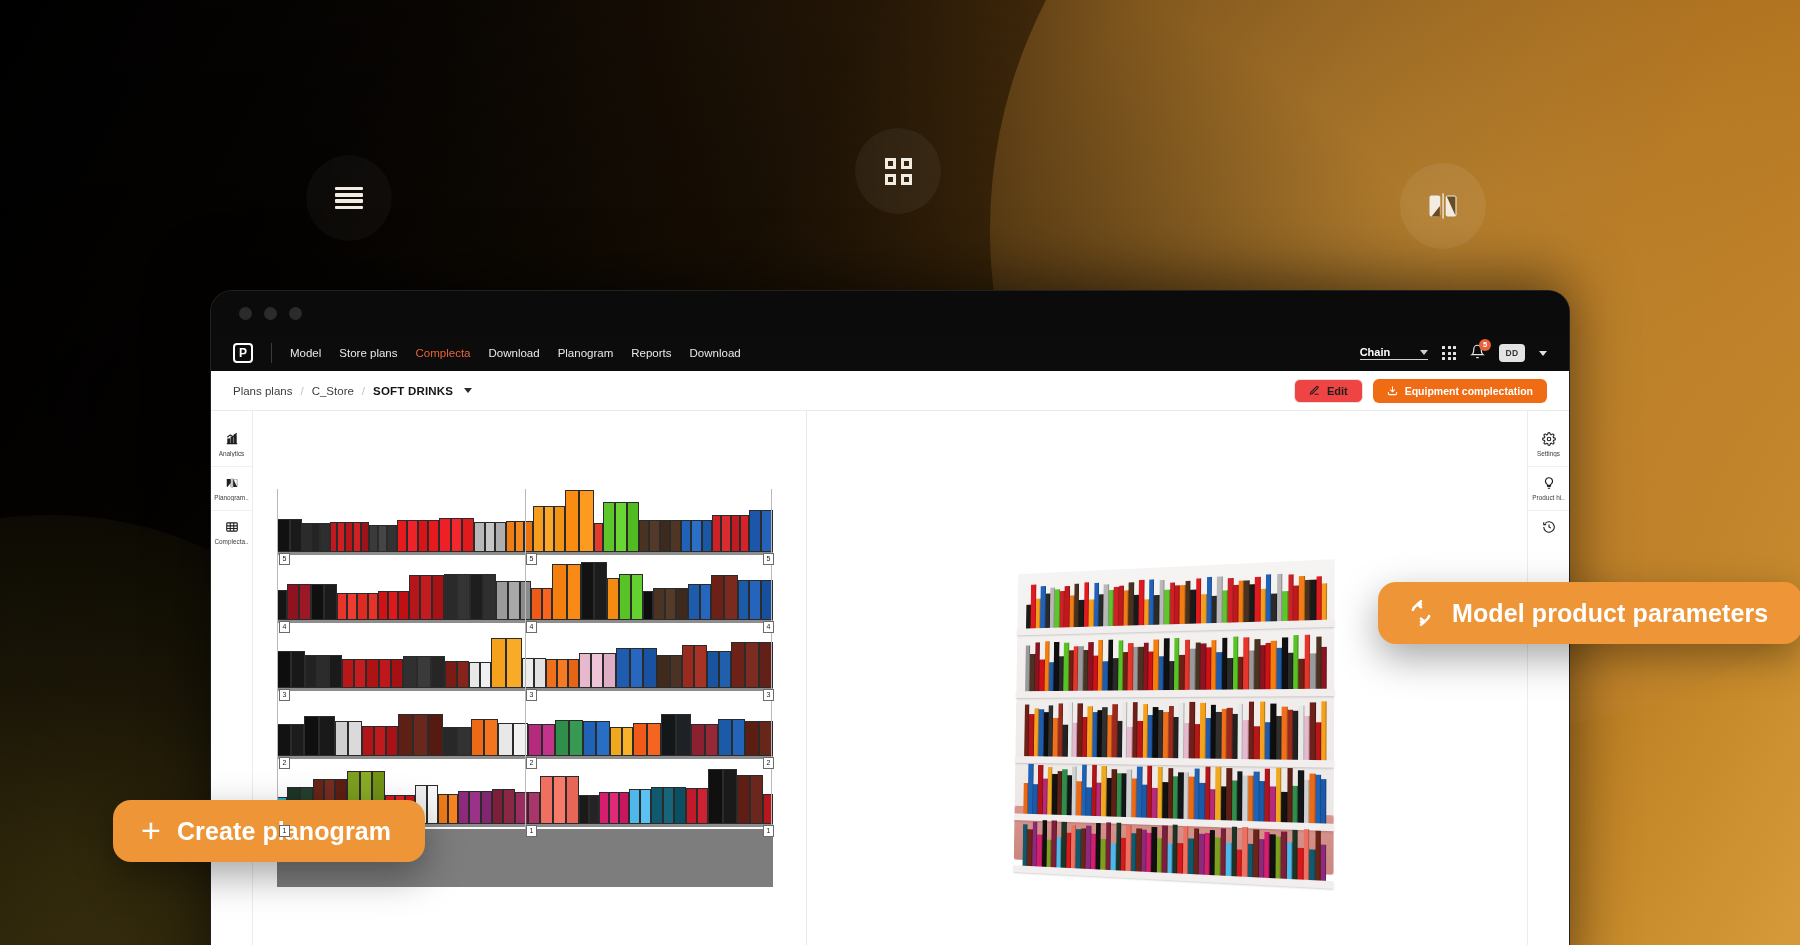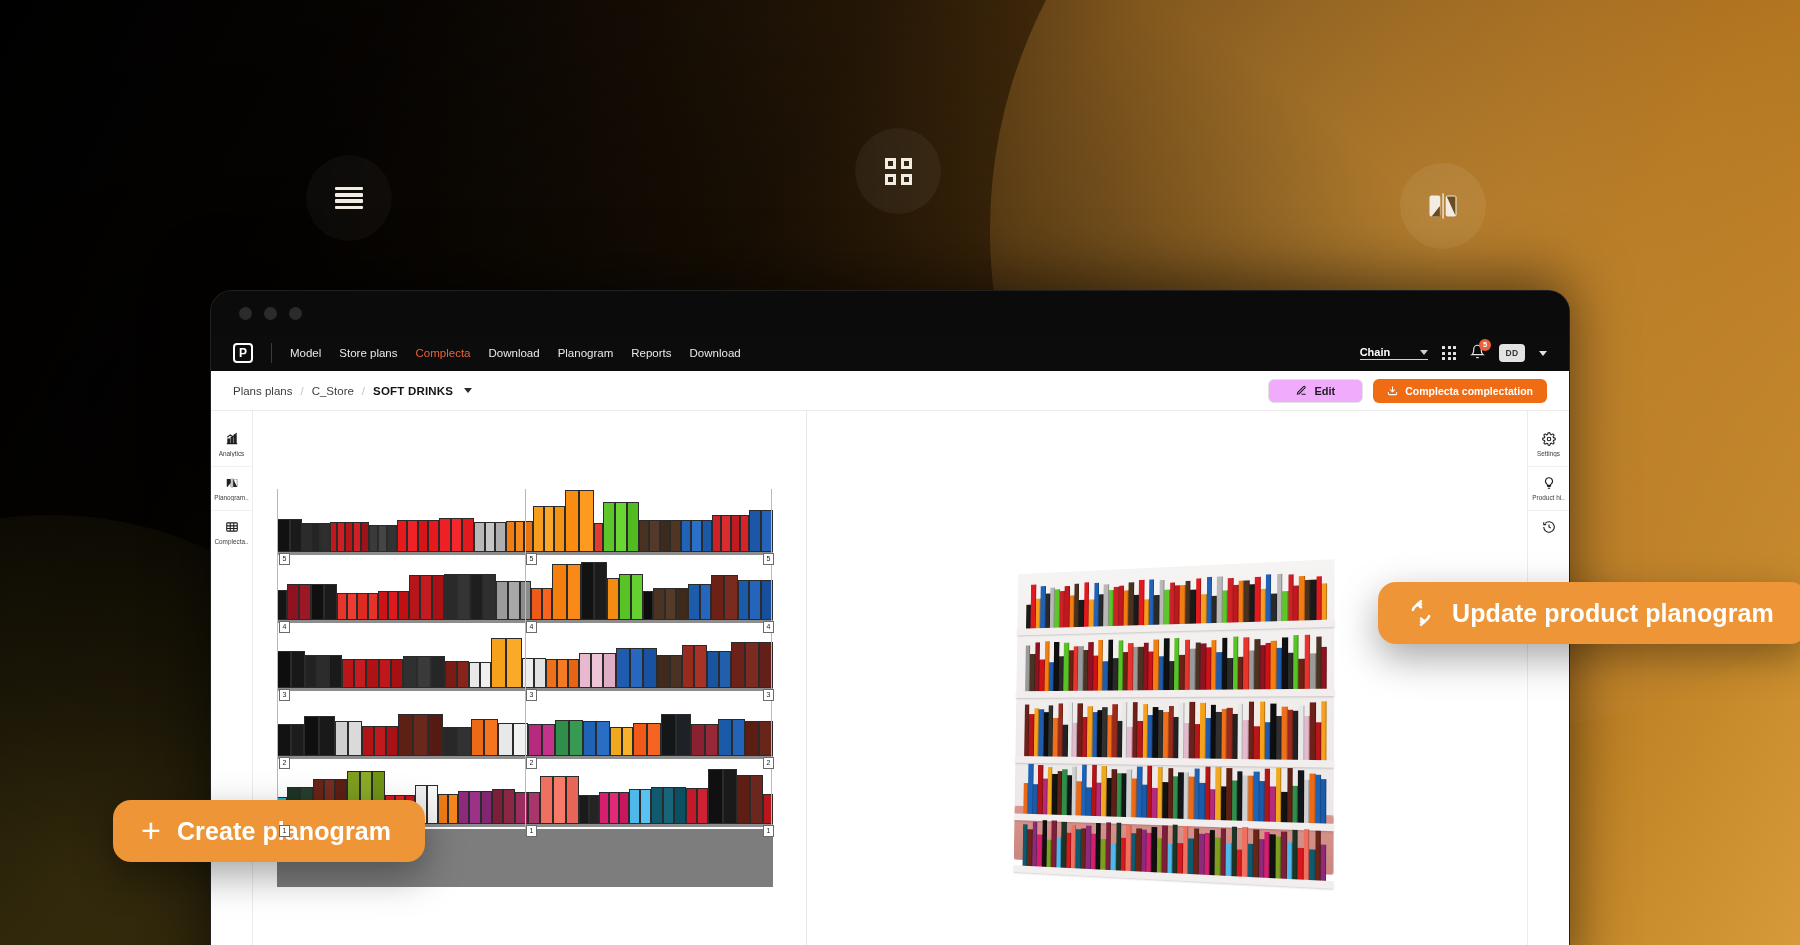--- a/index.html
+++ b/index.html
@@ -134,22 +134,22 @@
     border-bottom: 1px solid #ebebeb;
   }
   #breadcrumb { display:flex; align-items:center; gap:8px; font-size:11.5px; }
   #breadcrumb .crumb { color:#3d3d3d; cursor:pointer; }
   #breadcrumb .sep { color:#c2c2c2; }
   #breadcrumb .current { color:#141414; font-weight:700; letter-spacing:0.2px; }
   .caret-d { width:0;height:0;border-left:4px solid transparent;border-right:4px solid transparent;border-top:5px solid #2a2a2a; margin-left:3px; }
   #header-actions { margin-left:auto; display:flex; align-items:center; gap:10px; }
   #edit-btn {
     display:flex;align-items:center;gap:7px;
-    background:#f0abfc; border:1px solid #e2e2e2; border-radius:6px;
-    height:24px; padding:0 27px; font-size:11px; font-weight:700; color:#1c1c1c;
+    background:#ef4444; border:1px solid #e2e2e2; border-radius:6px;
+    height:24px; padding:0 14px; font-size:11px; font-weight:700; color:#1c1c1c;
     cursor:pointer;
   }
   #download-btn {
     display:flex;align-items:center;gap:7px;
     background:#ef6c14; border:none; border-radius:6px;
     height:24px; padding:0 14px; font-size:10.5px; font-weight:700; color:#fff;
     cursor:pointer; white-space:nowrap;
   }
 
   
@@ -318,21 +318,21 @@
             <path d="M16.5 3.5a2.1 2.1 0 0 1 3 3L7 19l-4 1 1-4Z"></path>
         </svg>
         <span>Edit</span>
       </div>
       <div id="download-btn">
         <svg width="11" height="11" viewBox="0 0 24 24" fill="none" stroke="#fff" stroke-width="2.2">
           <path d="M21 15v4a2 2 0 0 1-2 2H5a2 2 0 0 1-2-2v-4"></path>
           <path d="M7 10l5 5 5-5"></path>
             <path d="M12 15V3"></path>
         </svg>
-        <span>Complecta complectation</span>
+        <span>Equipment complectation</span>
       </div>
     </div>
   </div>
 
   <div id="appbody">
 
     <div class="railcol" id="rail-left">
       <div class="rail-item">
         <svg width="14" height="14" viewBox="0 0 24 24" fill="none" stroke="#1f1f1f" stroke-width="2">
           <path d="M3 20h18"></path>
@@ -966,14 +966,14 @@
   <span>Create planogram</span>
 </div>
 
 <div class="cta" id="cta-update">
   <svg width="30" height="30" viewBox="0 0 24 24" fill="none" stroke="#fff" stroke-width="2.1" stroke-linecap="round">
     <path d="M5.5 9.5A7 7 0 0 1 12 5"></path>
     <path d="M18.5 14.5A7 7 0 0 1 12 19"></path>
     <path d="M12 2.6 9.2 5 12 7.4"></path>
     <path d="M12 21.4 14.8 19 12 16.6"></path>
   </svg>
-  <span>Update product planogram</span>
+  <span>Model product parameters</span>
 </div>
 
 </body></html>

